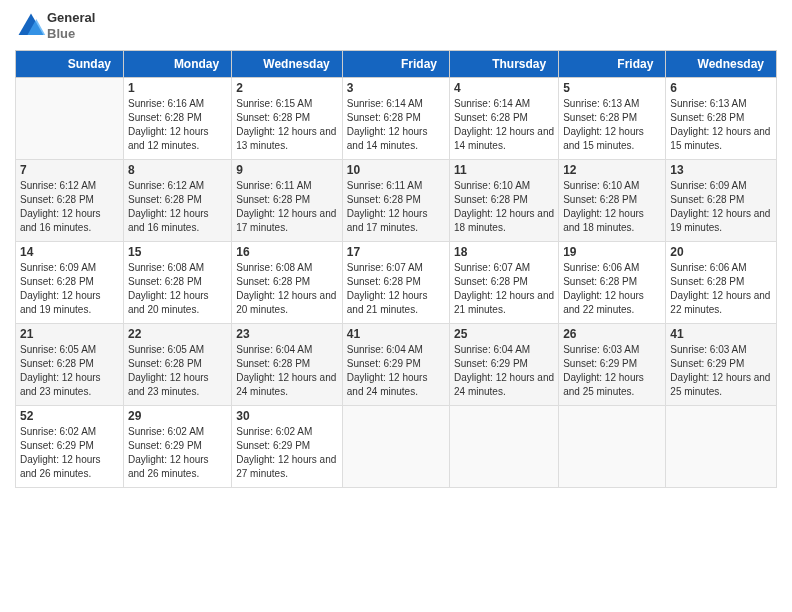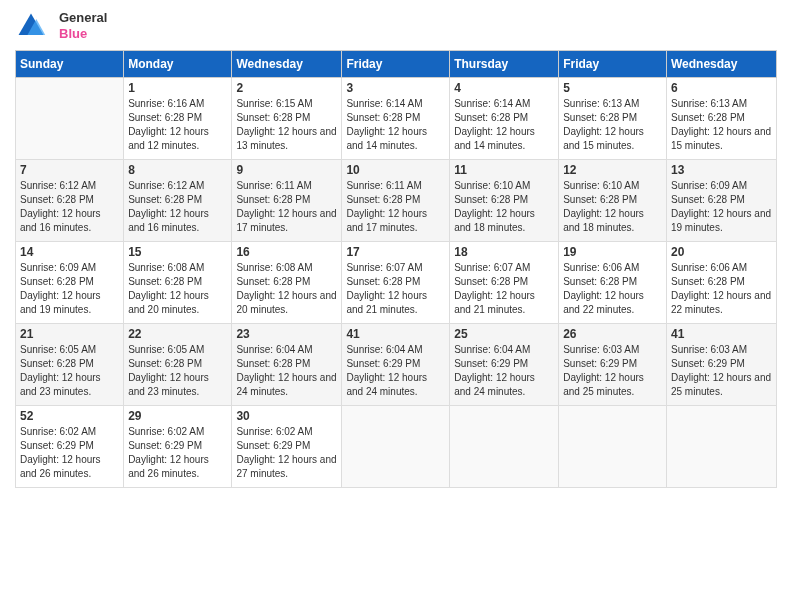--- a/index.html
+++ b/index.html
@@ -17,31 +17,31 @@
     }
     .header {
       display: flex;
       justify-content: space-between;
       align-items: flex-start;
       margin-bottom: 8px;
     }
     .logo {
       display: flex;
       align-items: center;
-      gap: 12px;
+      gap: 0;
     }
     .logo-text {
       display: flex;
       flex-direction: column;
       font-size: 13px;
       font-weight: bold;
       line-height: 1.2;
     }
     .logo-general { color: #333; }
-    .logo-blue { color: #ec4899; }
+    .logo-blue { color: #737373; }
     .logo-icon {
       width: 32px;
       height: 32px;
     }
     .title-block {
       text-align: right;
     }
     .main-title {
       font-size: 32px;
       font-weight: bold;
@@ -54,22 +54,22 @@
     .calendar {
       width: 100%;
       border-collapse: collapse;
       font-size: 11px;
     }
     .calendar thead tr {
       background-color: #1565c0;
       color: #fff;
     }
     .calendar thead th {
-      padding: 6px 4px;
-      text-align: left;
+      padding: 6px 12px;
+      text-align: right;
       font-size: 12px;
       font-weight: bold;
       border: 1px solid #ccc;
     }
     .calendar tbody tr {
       border-bottom: 1px solid #ddd;
     }
     .calendar tbody td {
       border: 1px solid #ddd;
       vertical-align: top;

